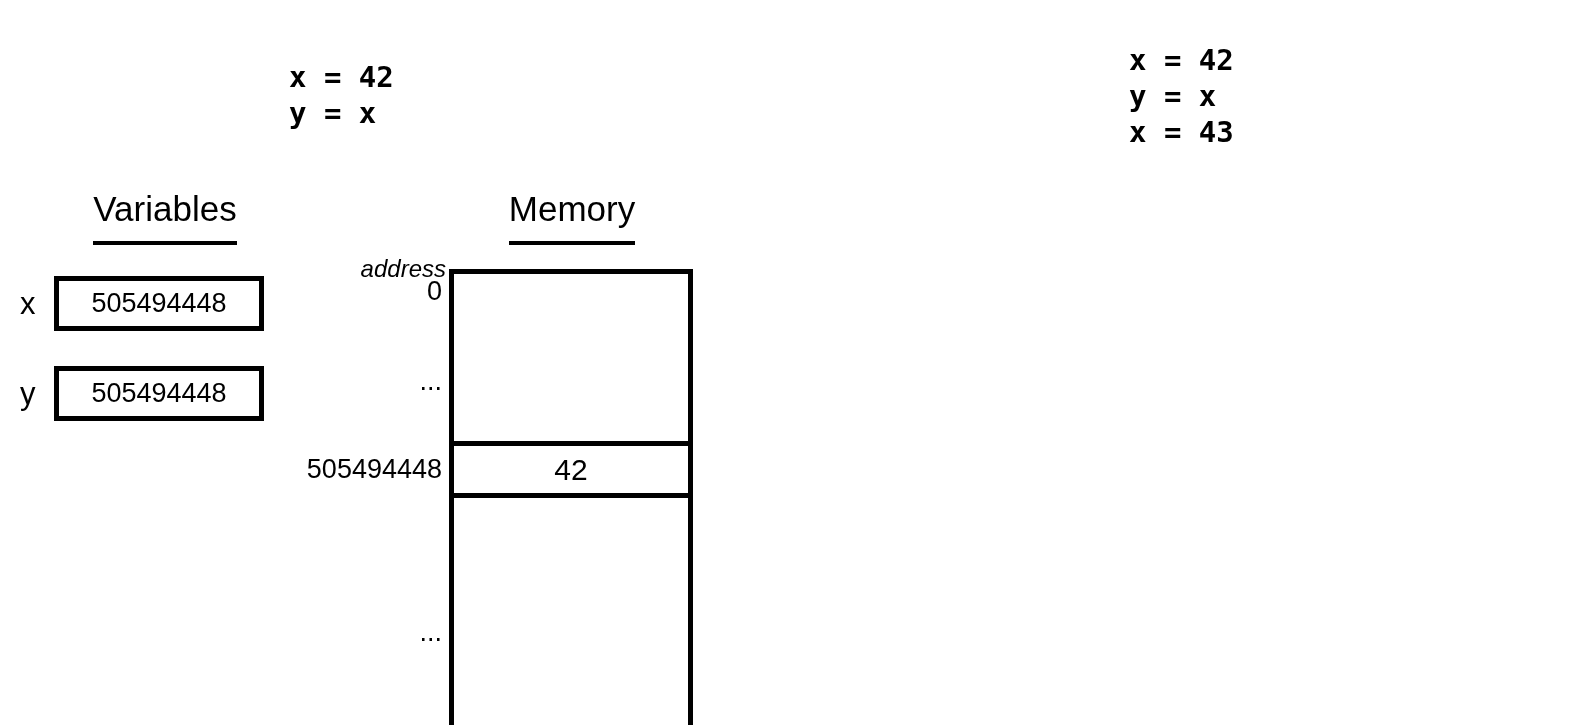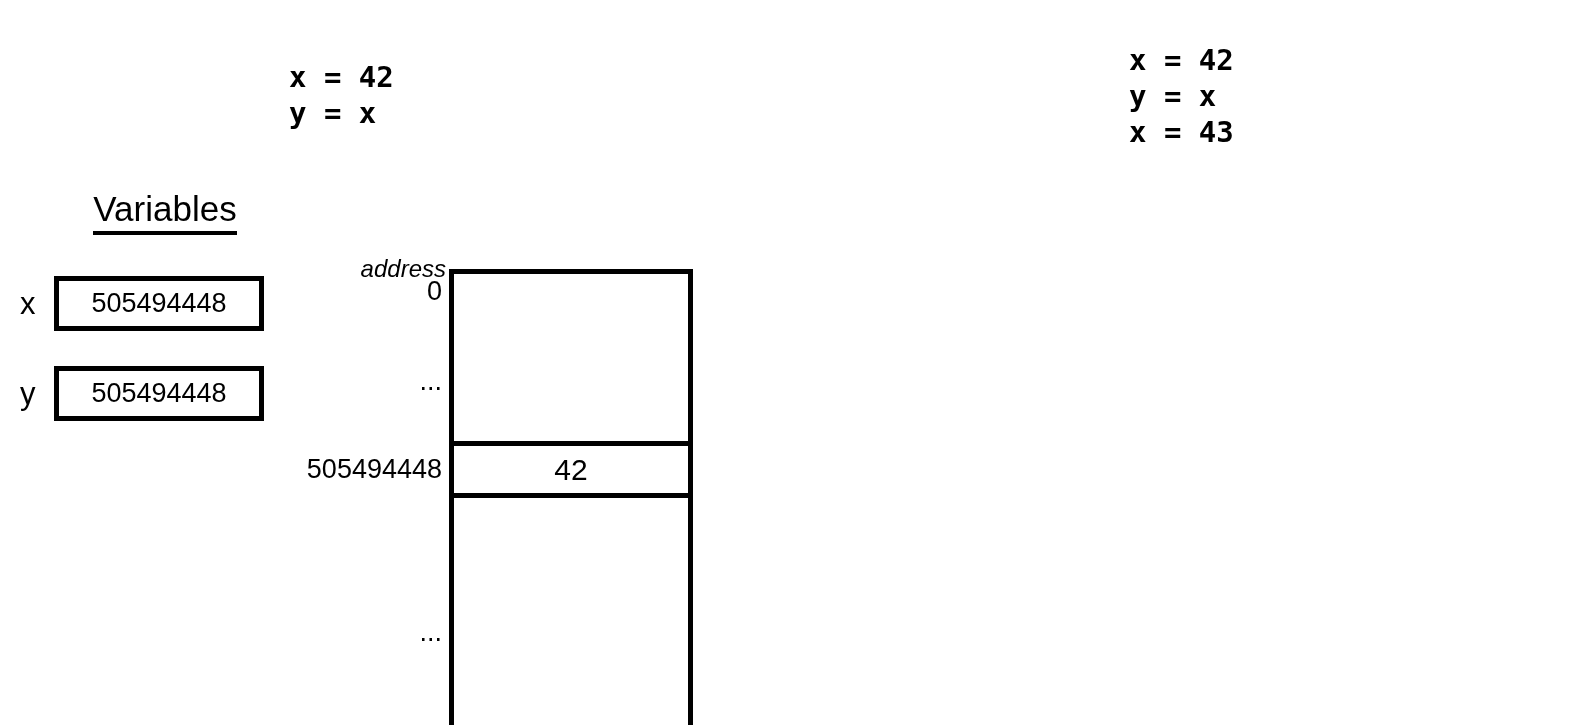--- a/index.html
+++ b/index.html
@@ -42,21 +42,21 @@
   .section-header {
     position: absolute;
     font-size: 35px;
     line-height: 40px;
     text-align: center;
     white-space: nowrap;
   }
   .section-header .hdr-text {
     display: inline-block;
     border-bottom: 4px solid #000;
-    padding-bottom: 2px;
+    padding-bottom: 12px;
   }
 
   
   .var-row {
     position: absolute;
     display: flex;
     align-items: center;
   }
   .var-label {
     font-size: 31px;
@@ -127,20 +127,23 @@
 
 <div class="panel" id="panel-left">
 
   <div class="code-block" id="code-left">x = 42
 y = x</div>
 
   <div class="section-header" style="left: 30px; top: 178px; width: 270px;">
     <span class="hdr-text">Variables</span>
   </div>
 
+  <div class="section-header" style="left: 440px; top: 178px; width: 264px;">
+    <span class="hdr-text">Memory</span>
+  </div>
 
   <div class="var-row" style="left: 20px; top: 265px;">
     <span class="var-label">x</span>
     <span class="var-box">505494448</span>
   </div>
 
   <div class="var-row" style="left: 20px; top: 355px;">
     <span class="var-label">y</span>
     <span class="var-box">505494448</span>
   </div>

